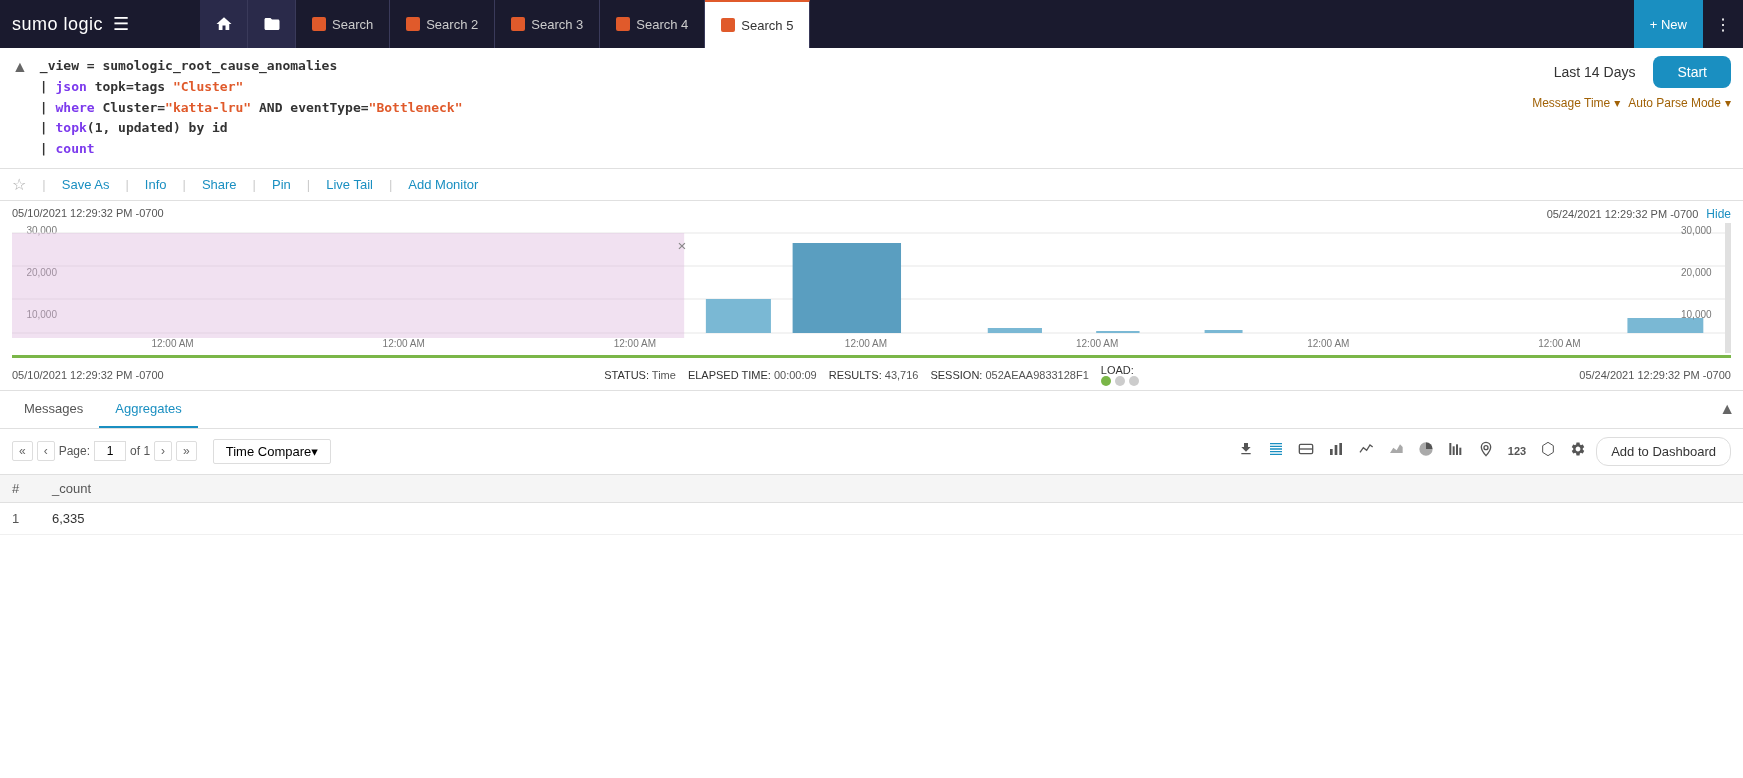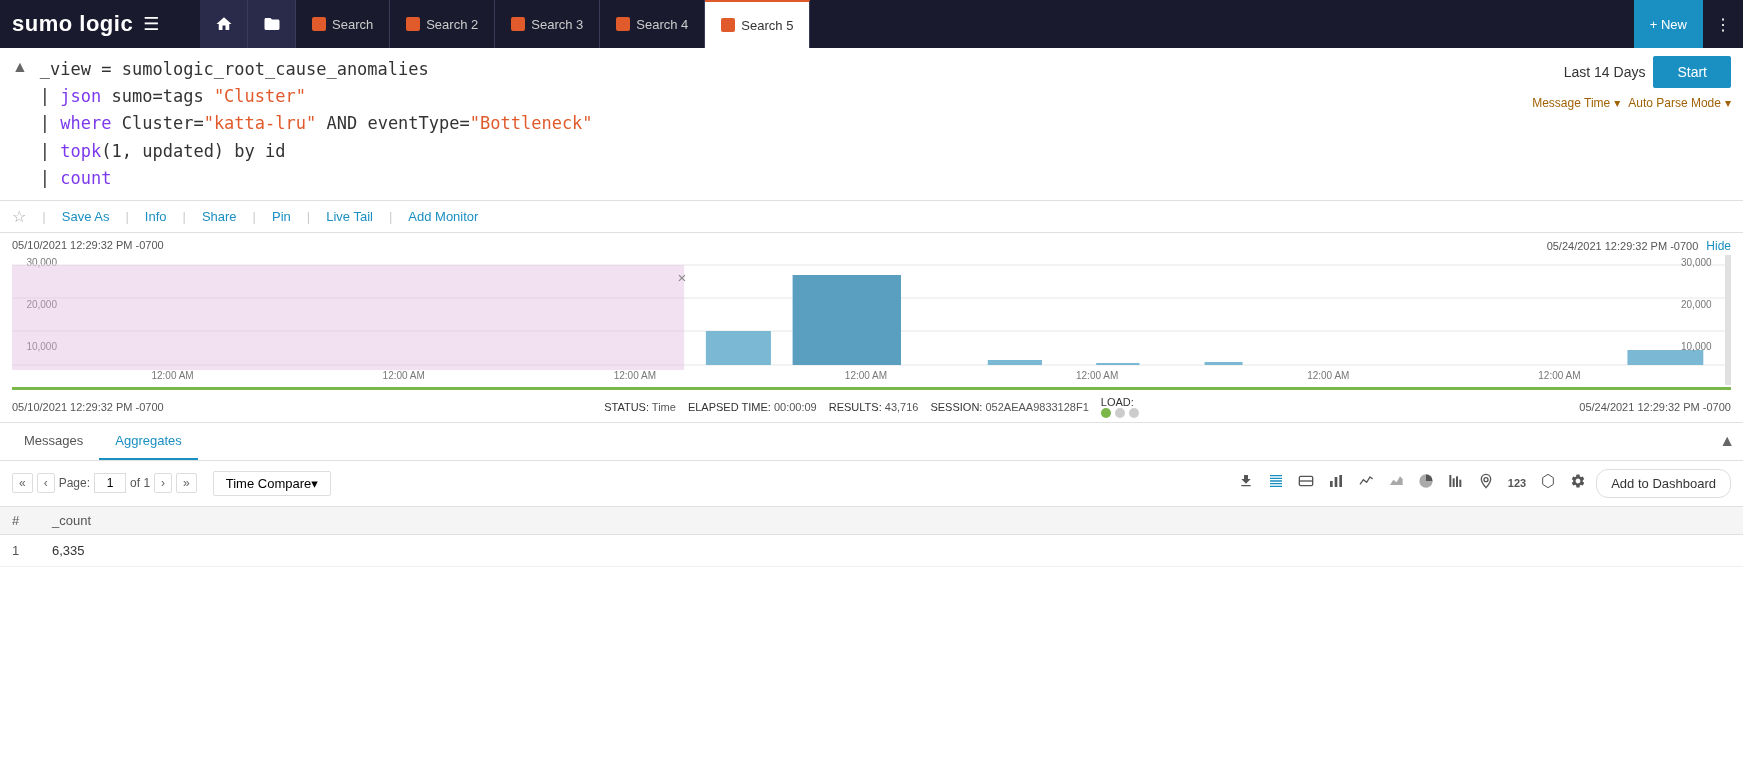--- a/index.html
+++ b/index.html
@@ -17,22 +17,22 @@
       display: flex;
       align-items: center;
       background: #1a1a2e;
       padding: 0 12px;
       min-width: 200px;
       height: 100%;
       gap: 10px;
     }
     .logo-text {
       color: white;
-      font-size: 22px;
-      font-weight: 700;
+      font-size: 18px;
+      font-weight: 400;
       letter-spacing: 0.5px;
     }
     .hamburger-icon {
       color: white;
       font-size: 18px;
       cursor: pointer;
     }
     .home-icon-btn {
       display: flex;
       align-items: center;
@@ -131,23 +131,24 @@
     }
     .collapse-btn {
       color: #666;
       cursor: pointer;
       font-size: 16px;
       padding-top: 2px;
     }
     .query-editor {
       flex: 1;
       font-family: 'Consolas', 'Monaco', monospace;
-      font-size: 17px;
+      font-size: 13px;
       line-height: 1.6;
       color: #333;
+      font-weight: bold;
     }
     .query-line { display: block; }
     .kw-view { color: #333; }
     .kw-json { color: #7c3aed; }
     .kw-where { color: #7c3aed; }
     .kw-topk { color: #7c3aed; }
     .kw-count { color: #7c3aed; margin-top: 8px; }
     .str-val { color: #e05a2b; }
 
     .query-controls {
@@ -169,21 +170,22 @@
       font-weight: 500;
     }
     .start-btn {
       background: #1a8fc1;
       color: white;
       border: none;
       padding: 8px 24px;
       font-size: 14px;
       font-weight: 500;
       cursor: pointer;
-      border-radius: 2px;
+      border-radius: 8px;
+      margin-left: 10px;
     }
     .parse-row {
       display: flex;
       gap: 8px;
       align-items: center;
     }
     .parse-select {
       display: flex;
       align-items: center;
       gap: 4px;
@@ -468,21 +470,21 @@
 
 <div class="main-content">
 
   <div class="query-section">
     <span class="collapse-btn">▲</span>
     <div class="query-editor">
       <span class="query-line">
         <span class="kw-view">_view = sumologic_root_cause_anomalies</span>
       </span>
       <span class="query-line">
-        <span>| </span><span class="kw-json">json</span><span> sumo=tags </span><span class="str-val">"Cluster"</span>
+        <span>| </span><span class="kw-json">json</span><span> topk=tags </span><span class="str-val">"Cluster"</span>
       </span>
       <span class="query-line">
         <span>| </span><span class="kw-where">where</span><span> Cluster=</span><span class="str-val">"katta-lru"</span><span> AND eventType=</span><span class="str-val">"Bottleneck"</span>
       </span>
       <span class="query-line">
         <span>| </span><span class="kw-topk">topk</span><span>(1, updated) by id</span>
       </span>
       <span class="query-line">
         <span>| </span><span class="kw-count">count</span>
       </span>

